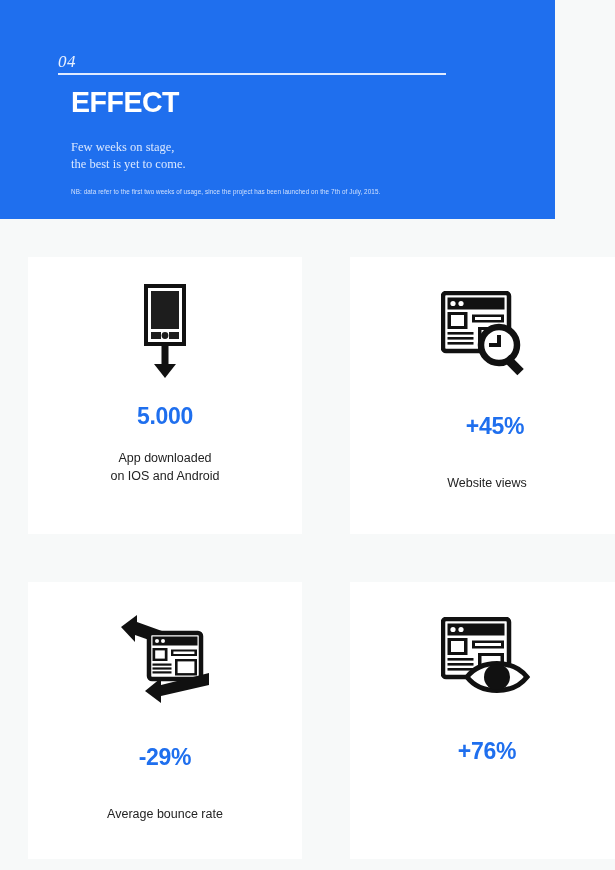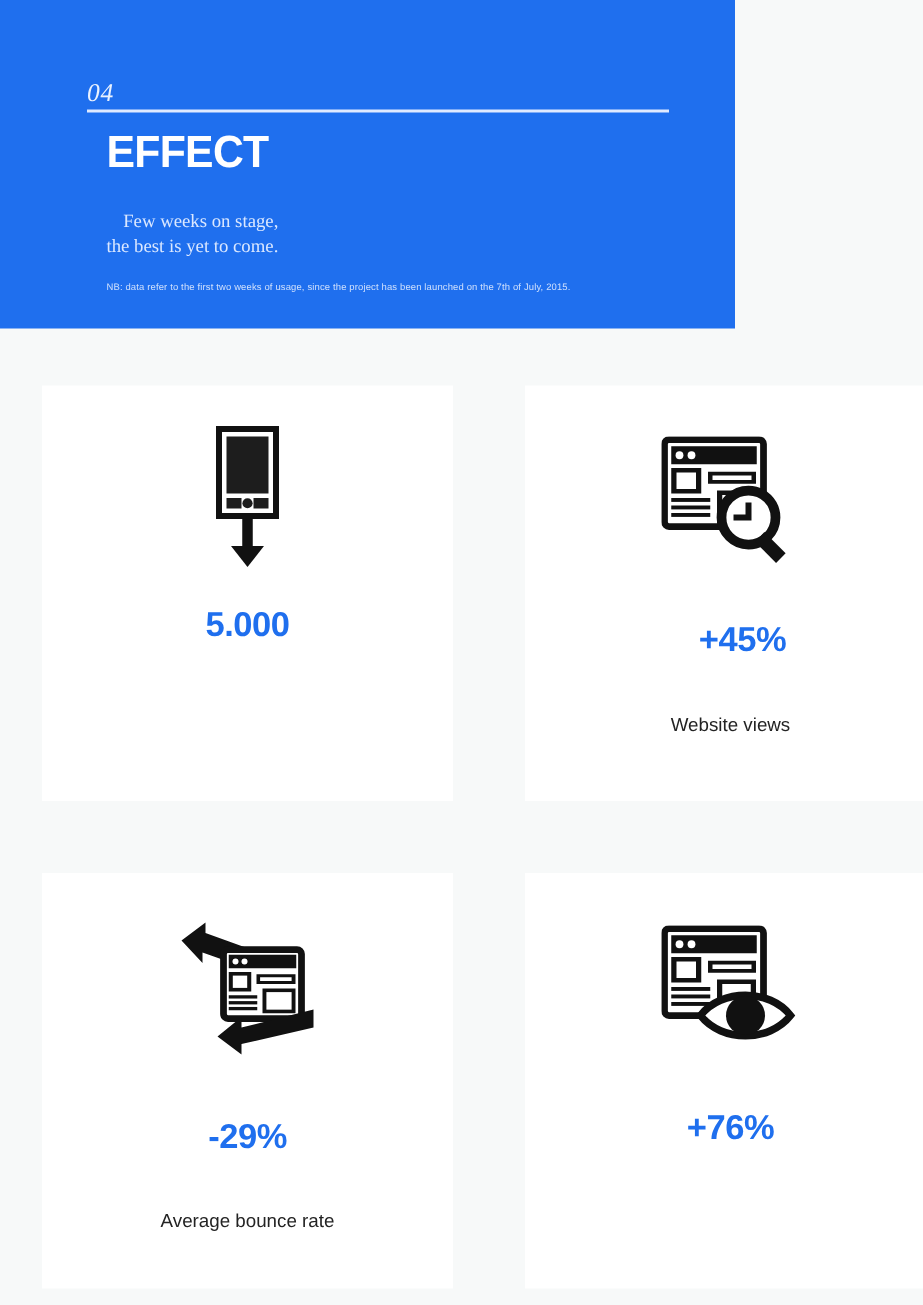--- a/index.html
+++ b/index.html
@@ -6,21 +6,21 @@
   html, body {
     width:615px; height:870px;
     background:#f7f9f9;
     font-family:"Liberation Sans", sans-serif;
     overflow:hidden;
   }
 
   
   .hero {
     position:relative;
-    width:490px; height:219px;
+    width:555px; height:219px;
     background:#1f6fee;
   }
 
   .section-number {
     position:absolute; left:58px; top:52px;
     font-family:"Liberation Serif", serif;
     font-style:italic;
     font-size:17px;
     letter-spacing:0.5px;
     color:#e9f1fe;
@@ -39,21 +39,20 @@
     color:#ffffff;
     transform:scaleX(0.95);
     transform-origin:left center;
   }
   .hero-sub {
     position:absolute; left:71px; top:139px;
     font-family:"Liberation Serif", serif;
     font-size:12.5px;
     line-height:17px;
     color:#dbe8ff;
-    text-align:right;
   }
   .hero-note {
     position:absolute; left:71px; top:188px;
     font-family:"Liberation Sans", sans-serif;
     font-size:6.3px;
     letter-spacing:0.1px;
     color:#cfe0fd;
   }
 
   
@@ -130,20 +129,22 @@
         <rect x="18" y="6" width="34" height="54" fill="#fff"></rect>
         <rect x="21" y="9" width="28" height="38" fill="#1d1d1d"></rect>
         <rect x="21" y="50" width="10" height="7" fill="#1d1d1d"></rect>
         <rect x="39" y="50" width="10" height="7" fill="#1d1d1d"></rect>
         <circle cx="35" cy="53.5" r="3.4" fill="#1d1d1d"></circle>
         <rect x="31.5" y="64" width="7" height="22" fill="#111"></rect>
         <polygon points="24,82 46,82 35,96" fill="#111"></polygon>
       </svg>
     </div>
     <div class="card-value">5.000</div>
+    <div class="card-label">App downloaded
+on IOS and Android</div>
   </div>
 
   <div class="card c2">
     <div class="icon-wrap">
       <svg width="92" height="86" viewBox="0 0 92 86" aria-hidden="true">
 
         <rect x="2" y="2" width="66" height="58" rx="3" fill="none" stroke="#111" stroke-width="4.5"></rect>
         <rect x="6.5" y="6.5" width="57" height="12" fill="#111"></rect>
         <circle cx="12" cy="12.5" r="2.6" fill="#fff"></circle>
         <circle cx="20" cy="12.5" r="2.6" fill="#fff"></circle>

